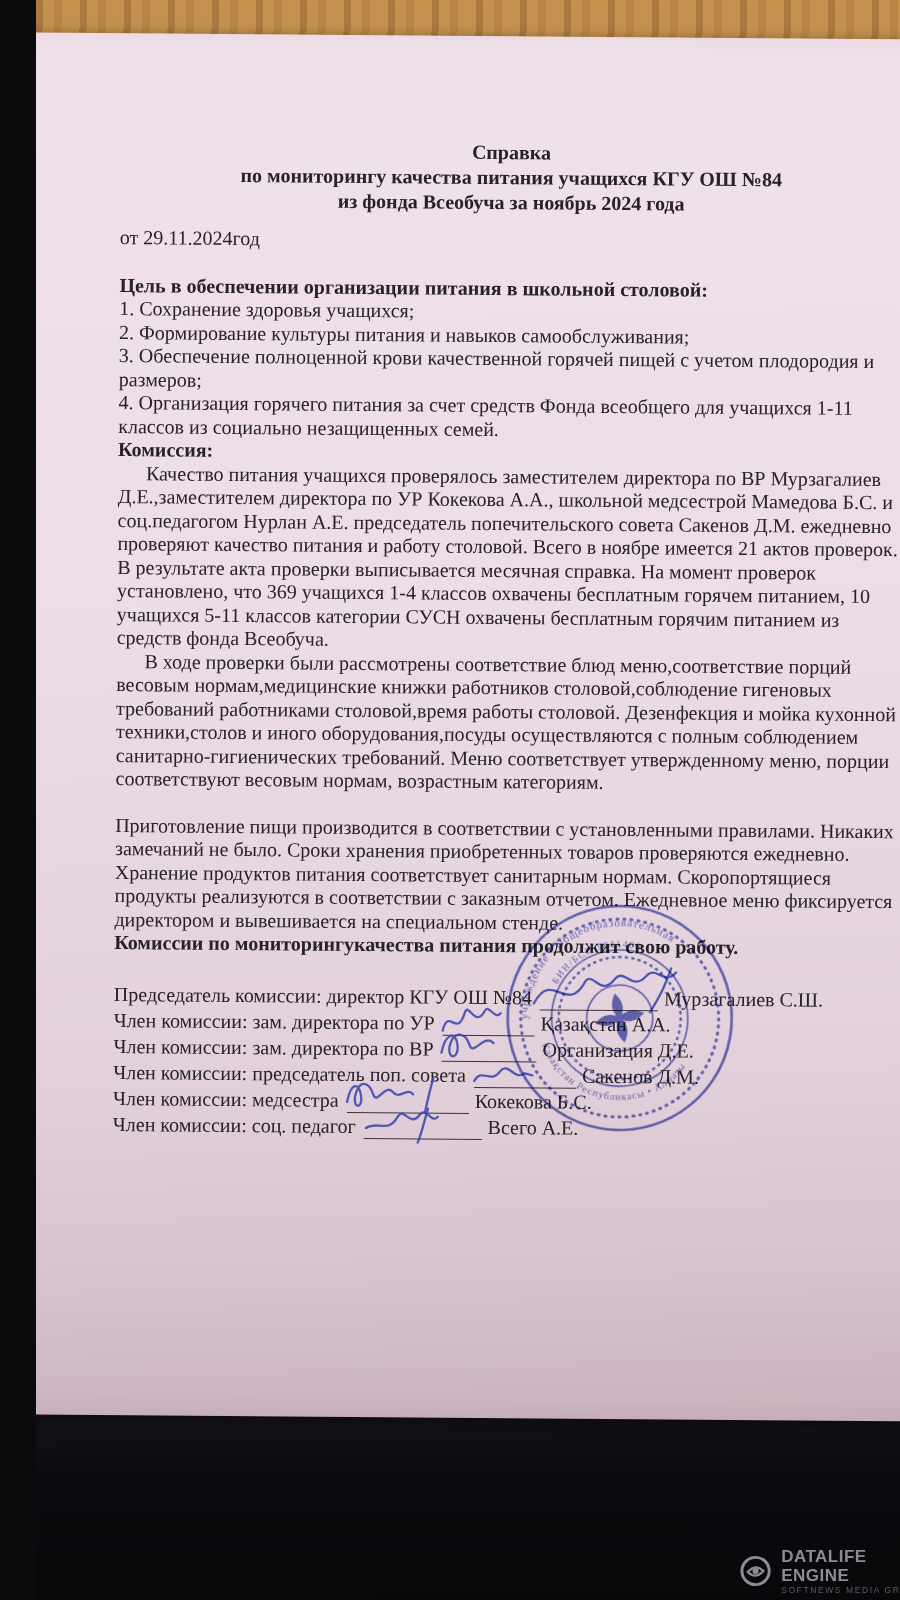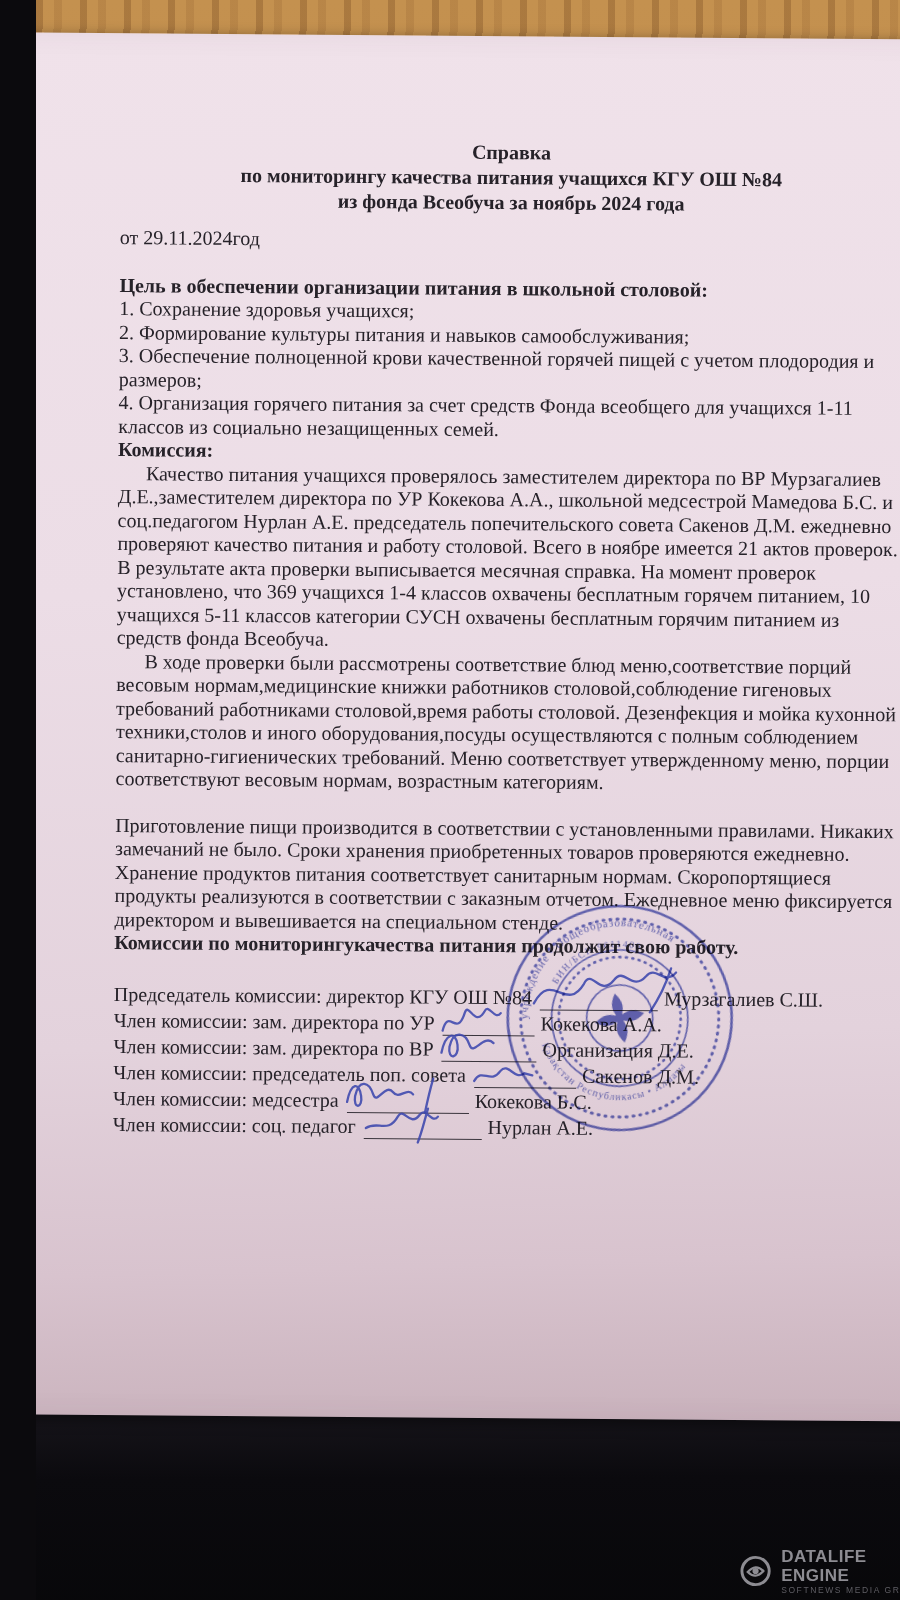--- a/index.html
+++ b/index.html
@@ -99,21 +99,21 @@
           <span class="sig-name">Мурзагалиев С.Ш.</span>
         </div>
 
         <div class="sig-row">
           <span class="sig-role">Член комиссии: зам. директора по УР</span>
           <span class="sig-line w92">
             <svg class="scribble" width="70" height="42" viewBox="0 0 70 42">
               <path d="M6 32 C 12 8, 20 40, 28 14 C 32 2, 38 30, 48 12 C 52 4, 58 22, 64 14"></path>
             </svg>
           </span>
-          <span class="sig-name">Кокекова А.А.</span>
+          <span class="sig-name">Қазақстан А.А.</span>
         </div>
 
         <div class="sig-row">
           <span class="sig-role">Член комиссии: зам. директора по ВР</span>
           <span class="sig-line w95">
             <svg class="scribble" width="70" height="42" viewBox="0 0 70 42">
               <path d="M6 28 C 10 8, 20 6, 22 20 C 24 34, 12 36, 14 22 C 18 4, 30 8, 34 20 C 38 32, 48 8, 58 18"></path>
             </svg>
           </span>
           <span class="sig-name">Организация Д.Е.</span>
@@ -141,21 +141,21 @@
         </div>
 
         <div class="sig-row">
           <span class="sig-role">Член комиссии: соц. педагог</span>
           <span class="sig-line w118">
             <svg class="scribble" width="100" height="44" viewBox="0 0 100 44">
               <path d="M8 28 C 20 20, 30 34, 40 16 C 46 6, 52 28, 62 14 C 68 6, 74 24, 80 16"></path>
               <path d="M70 8 C 66 22, 64 32, 60 42"></path>
             </svg>
           </span>
-          <span class="sig-name">Нурлан А.Е.</span>
+          <span class="sig-name">Всего А.Е.</span>
         </div>
 
       </div>
     </div>
 
     <div class="stamp">
       <svg viewBox="0 0 234 234">
         <g stroke="#4a54b8" fill="none">
           <circle cx="117" cy="117" r="112" stroke-width="2.6"></circle>
           <circle cx="117" cy="117" r="99" stroke-width="3" stroke-dasharray="1 6" stroke-linecap="round"></circle>

